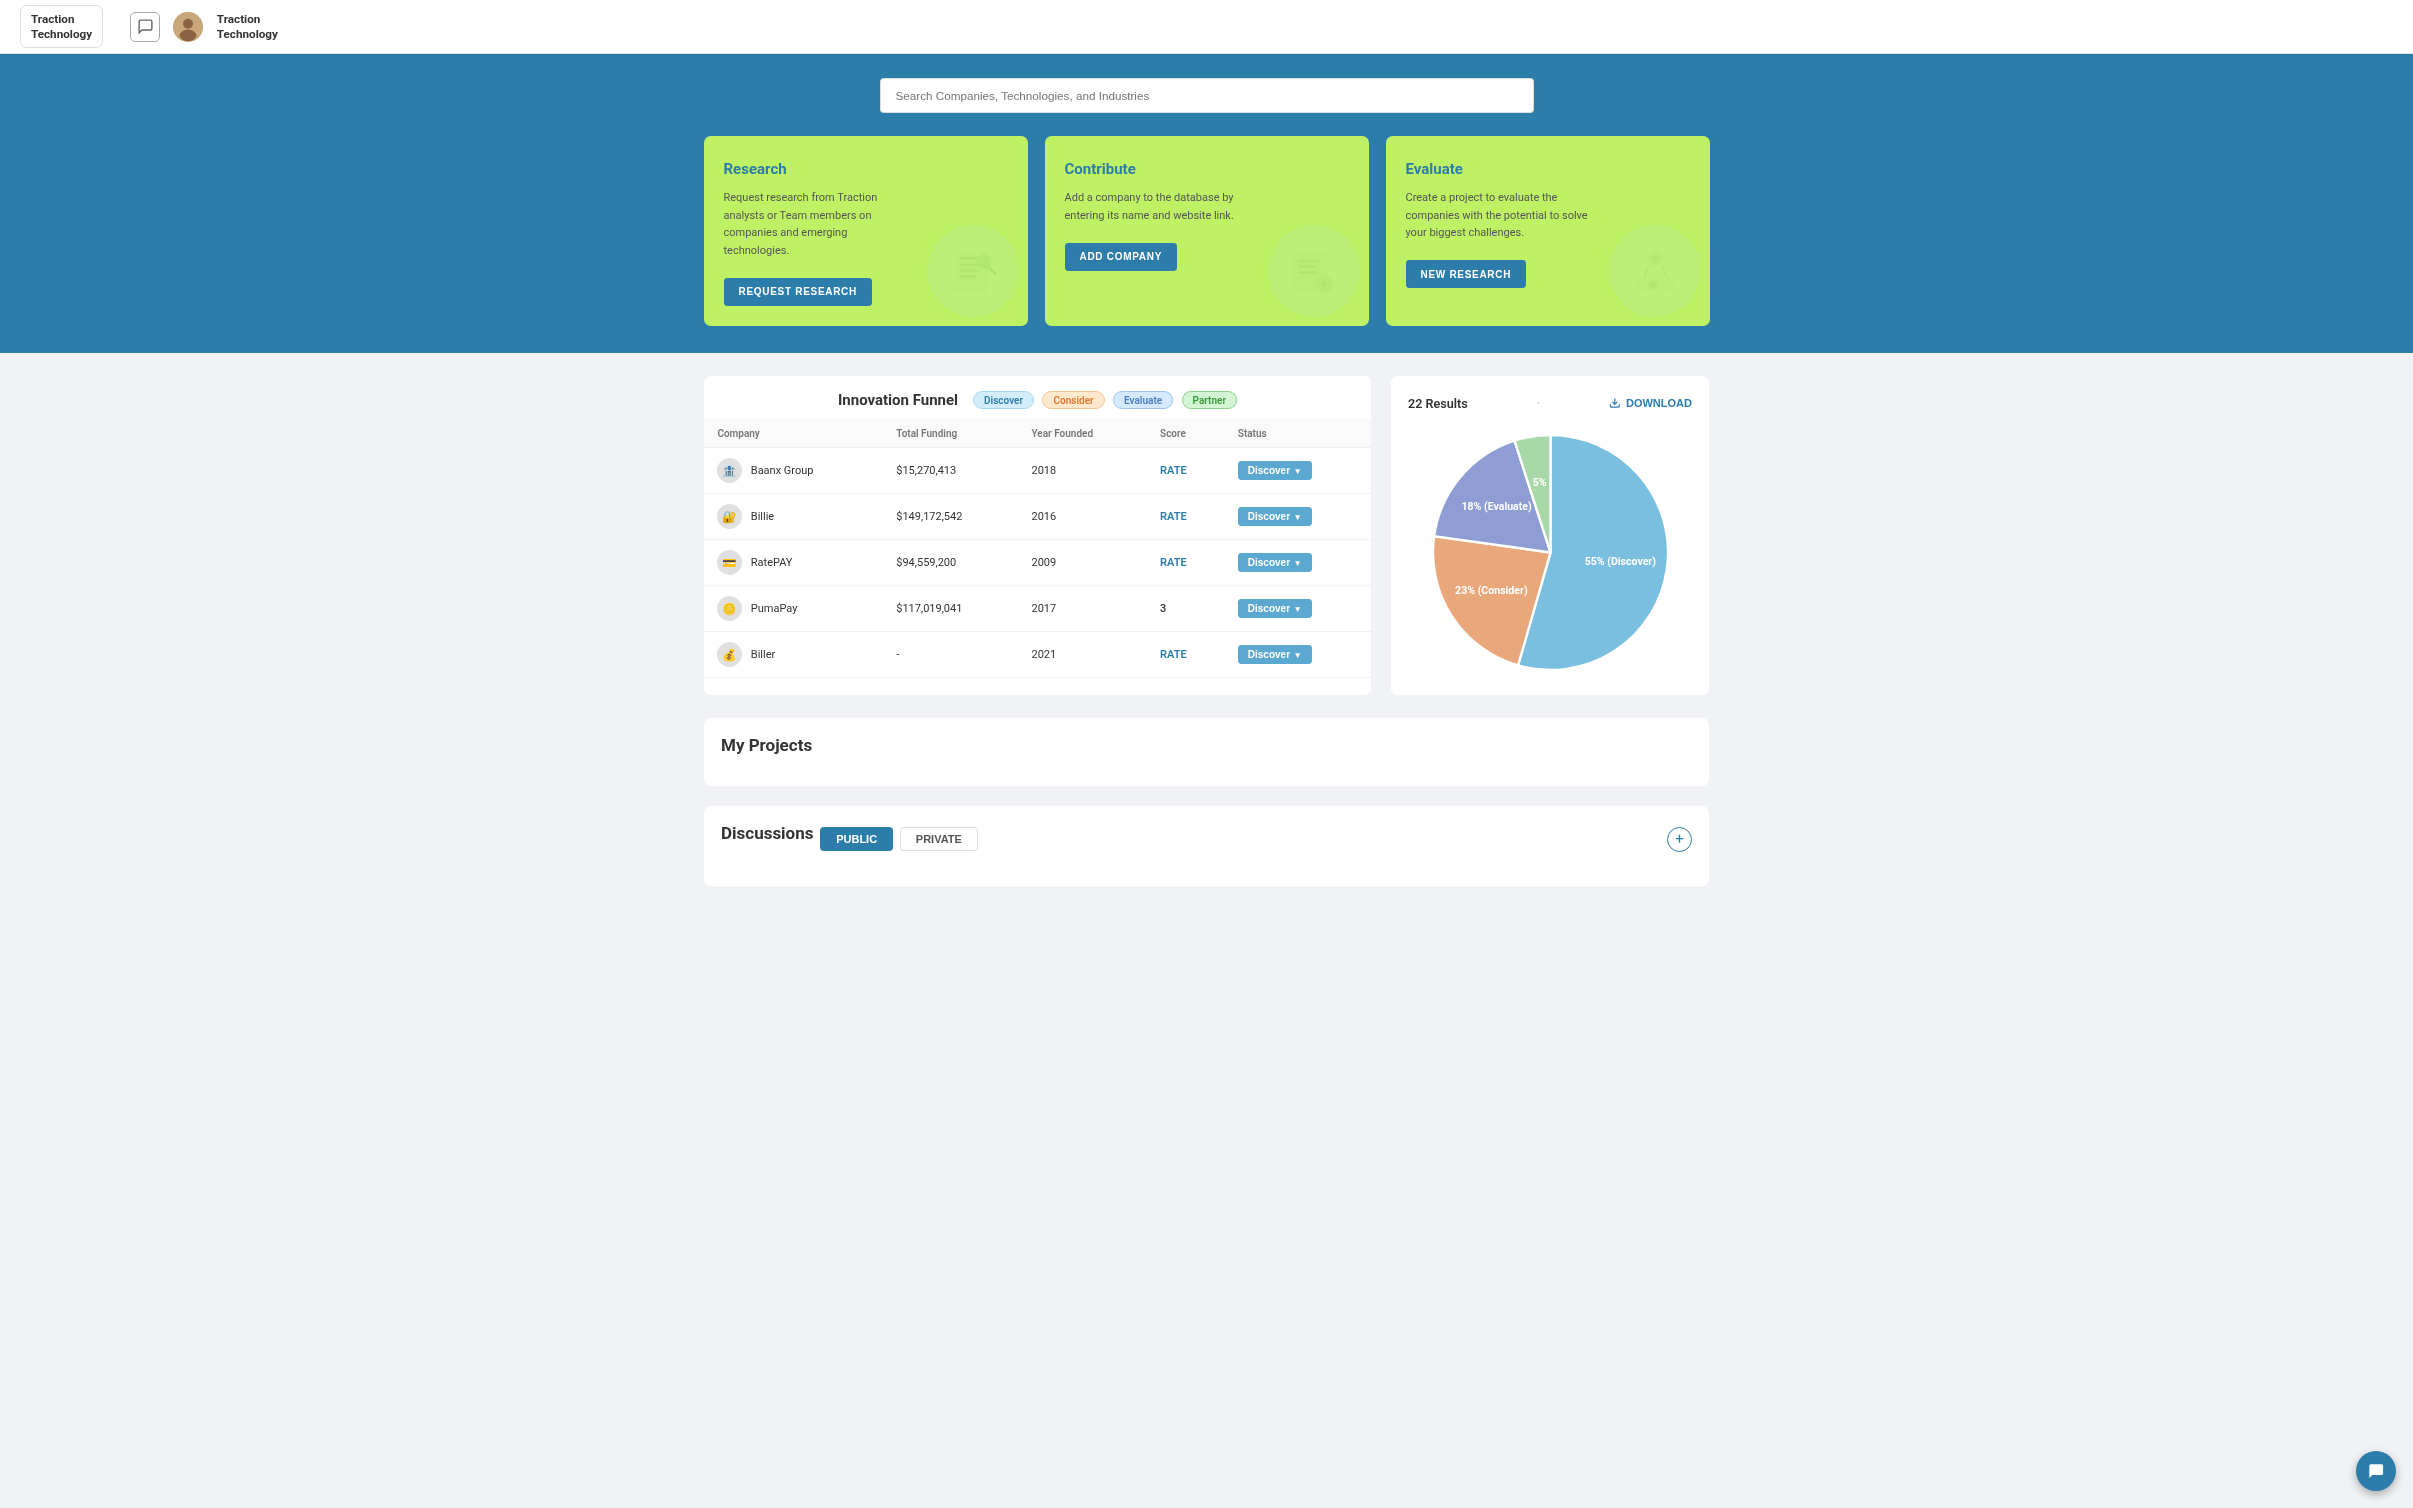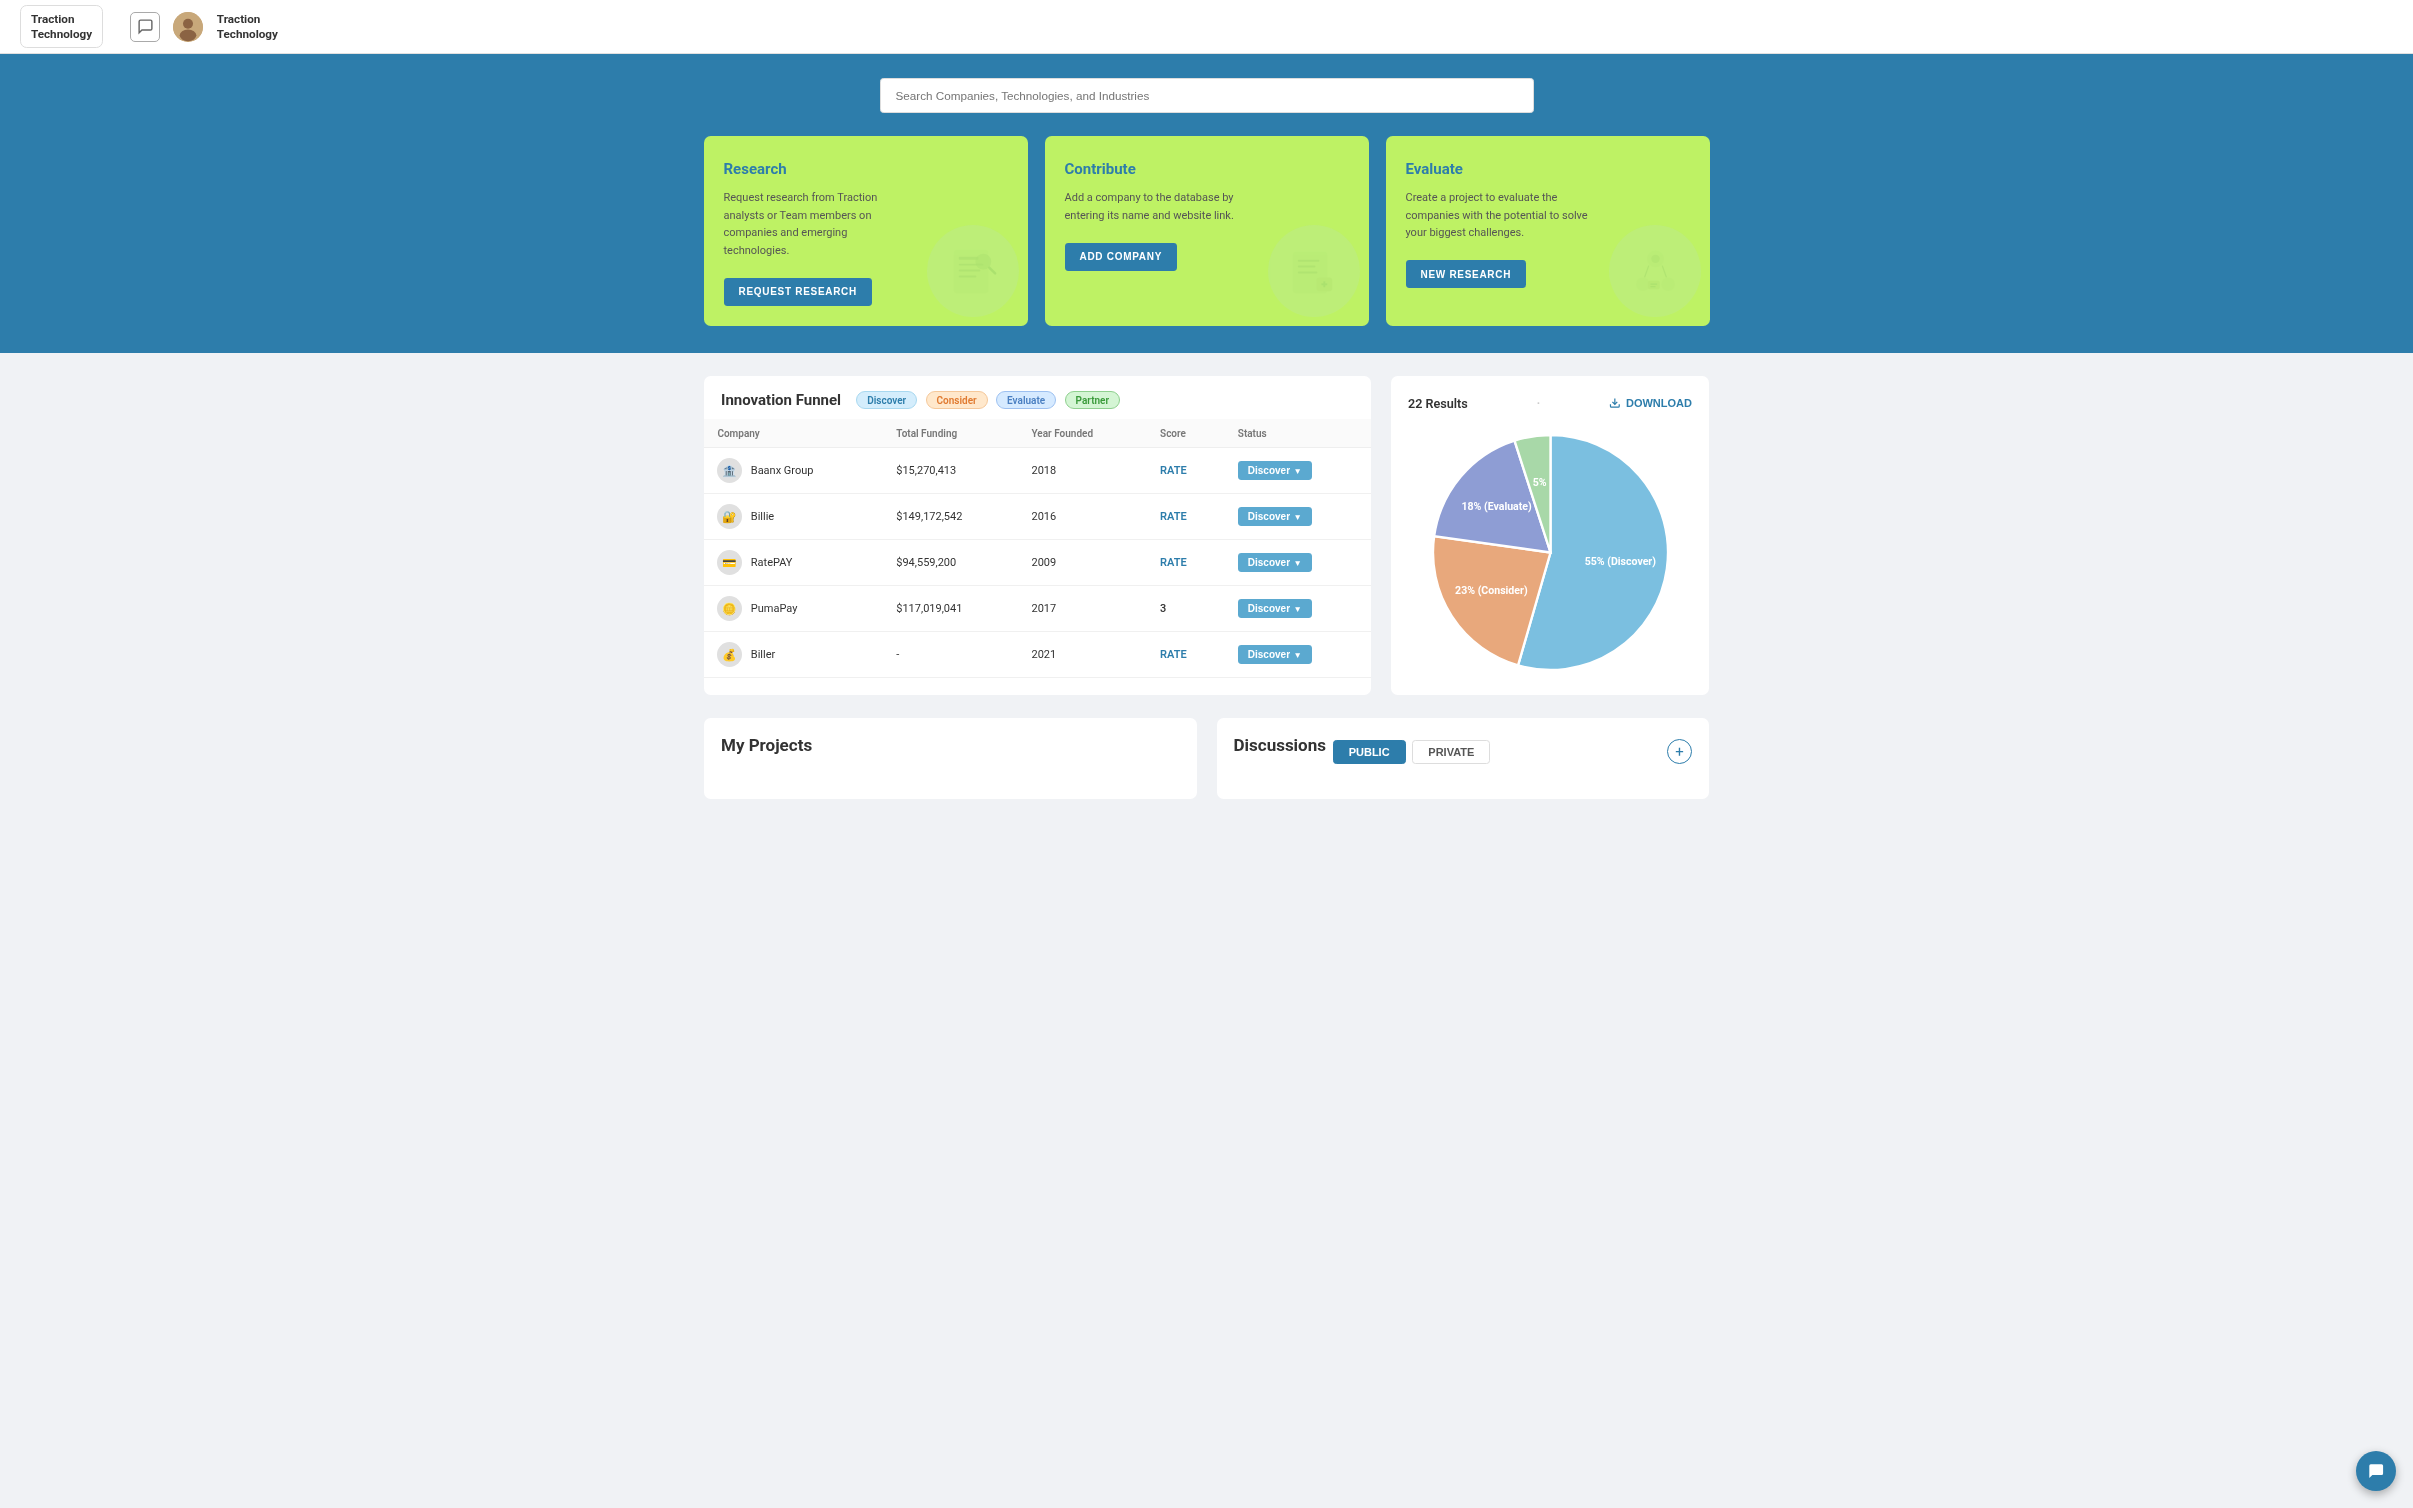--- a/index.html
+++ b/index.html
@@ -76,21 +76,21 @@
     .card-illustration svg { width: 59px; height: 59px; }
 
     
     .main-content {
       padding: 23.5px 17px; max-width: 1039px; margin: 0 auto;
       display: grid; grid-template-columns: 1fr 318px; gap: 20px;
     }
 
     
     .funnel-section { background: #fff; border-radius: 6.7px; overflow: hidden; }
-    .funnel-header { display: flex; align-items: center; gap: 8.4px; padding: 15px 17px 10px; }
+    .funnel-header { display: flex; align-items: center; gap: 8.4px; padding: 15px 17px 10px; justify-content: center; }
     .funnel-title { font-size: 15px; font-weight: 700; color: #333; margin-right: 6.7px; }
     .badge {
       border-radius: 10px; padding: 2.5px 10px; font-size: 10px; font-weight: 600; cursor: pointer;
     }
     .badge-discover { background: #d4edfc; color: #2d7dab; border: 0.8px solid #a8d8f0; }
     .badge-consider { background: #ffe8cc; color: #e07a30; border: 0.8px solid #f5c89a; }
     .badge-evaluate { background: #d6eaff; color: #4a7fc1; border: 0.8px solid #9dc0f0; }
     .badge-partner  { background: #d4f5d4; color: #3a9a3a; border: 0.8px solid #8fd08f; }
 
     .funnel-table { width: 100%; border-collapse: collapse; }
@@ -124,21 +124,21 @@
       border: none; background: none;
     }
 
     
     .pie-container { display: flex; justify-content: center; align-items: center; height: 251px; }
     .pie-svg { width: 235px; height: 235px; }
 
     
     .bottom-row {
       padding: 0 17px 23.5px; max-width: 1039px; margin: 0 auto;
-      display: grid; grid-template-columns: 1fr 1fr; gap: 20px;
+      display: grid; grid-template-columns: 1fr; gap: 20px;
     }
     .bottom-card { background: #fff; border-radius: 6.7px; padding: 17px; }
     .bottom-card-title { font-size: 17px; font-weight: 700; color: #333; margin-bottom: 13.4px; }
     .discussions-header { display: flex; align-items: center; gap: 6.7px; margin-bottom: 13.4px; }
     .disc-tab {
       padding: 5px 15px; border: 0.8px solid #ddd; border-radius: 3.4px;
       font-size: 11px; font-weight: 600; cursor: pointer; color: #555;
       background: #fff;
     }
     .disc-tab.active { background: #2d7dab; color: #fff; border-color: #2d7dab; }

